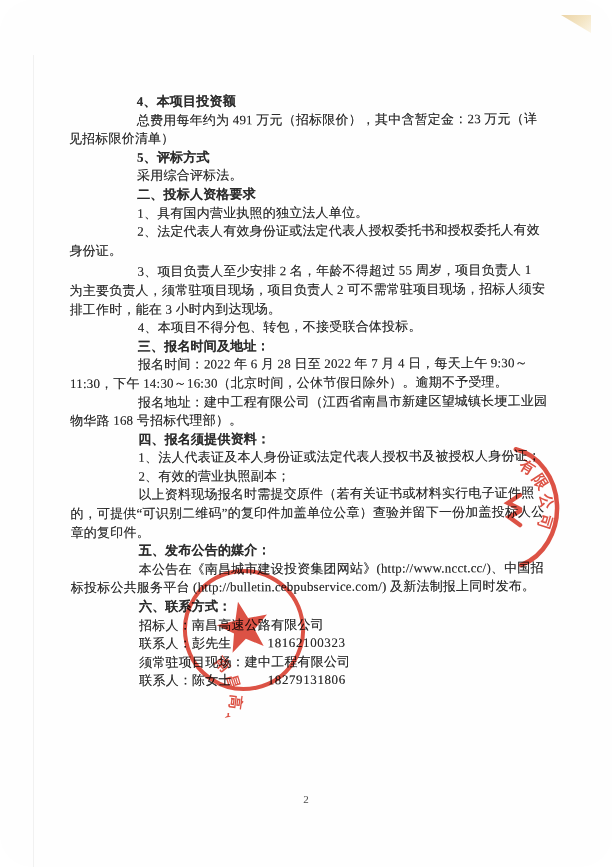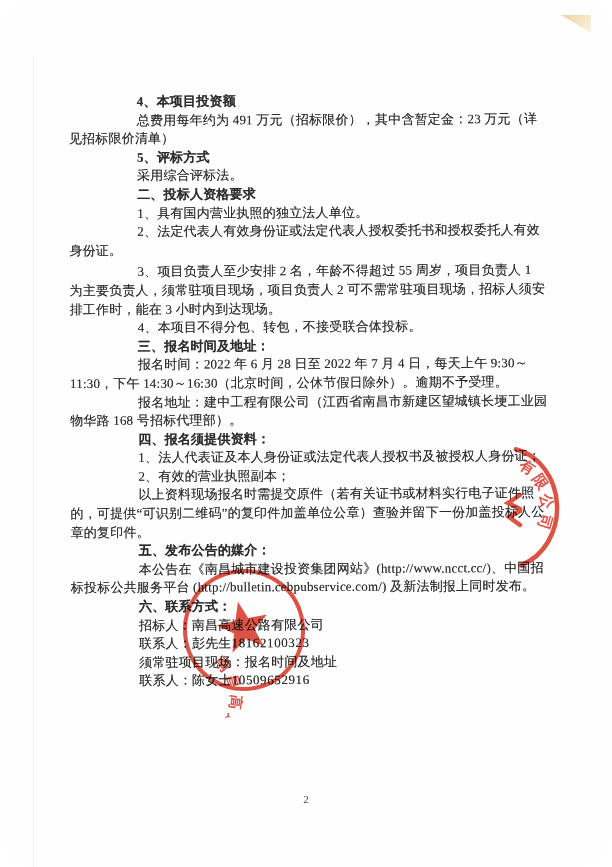--- a/index.html
+++ b/index.html
@@ -19,21 +19,21 @@
   .content{
     position:absolute;left:70px;top:92px;width:478px;
     color:#2b2b2b;font-size:13px;line-height:18.6px;letter-spacing:.2px;
     transform:rotate(-0.25deg);
     text-shadow:0 0 .4px rgba(40,40,40,.55);
   }
   .para{margin:0;text-indent:68px;}
   .para.heading{font-weight:bold;}
   .para.gap-top{margin-top:3px;}
   .contact-row{margin:0;text-indent:68px;}
-  .contact-phone{letter-spacing:.6px;}
+  .contact-phone{margin-left:36px;letter-spacing:.6px;}
   .page-number{
     position:absolute;top:793px;left:0;width:612px;text-align:center;
     font-size:11px;color:#4a4a4a;
   }
   .stamp{position:absolute;mix-blend-mode:multiply;opacity:.88;}
   .stamp-main{left:162px;top:548px;transform:rotate(-12deg);}
   .stamp-edge{left:470px;top:438px;}
   .seal-text{font-family:"Liberation Serif","DejaVu Serif",serif;font-weight:bold;}
 </style>
 </head>
@@ -65,24 +65,24 @@
     <p class="para">本公告在《南昌城市建设投资集团网站》(http://www.ncct.cc/)、中国招标投标公共服务平台 (http://bulletin.cebpubservice.com/) 及新法制报上同时发布。</p>
     <p class="para heading">六、联系方式：</p>
 
     <p class="contact-row">
       <span>招标人：</span><span>南昌高速公路有限公司</span>
     </p>
     <p class="contact-row">
       <span>联系人：</span><span>彭先生</span><span class="contact-phone">18162100323</span>
     </p>
     <p class="contact-row">
-      <span>须常驻项目现场：</span><span>报名时间及地址</span>
+      <span>须常驻项目现场：</span><span>建中工程有限公司</span>
     </p>
     <p class="contact-row">
-      <span>联系人：</span><span>陈女士</span><span class="contact-phone">10509652916</span>
+      <span>联系人：</span><span>陈女士</span><span class="contact-phone">18279131806</span>
     </p>
   </div>
 
   <svg class="stamp stamp-main" width="164" height="164" viewBox="0 0 164 164">
     <circle cx="82" cy="82" r="59" fill="none" stroke="#d93a2b" stroke-width="4"></circle>
     <defs>
       <path id="seal-arc" d="M 43,104.5 A 45,45 0 1 1 42.9,104.4" fill="none"></path>
     </defs>
     <text class="seal-text" font-size="14.5" letter-spacing="4" fill="#d93a2b">
       <textPath href="#seal-arc" startOffset="4">南昌高速公路有限公司</textPath>

